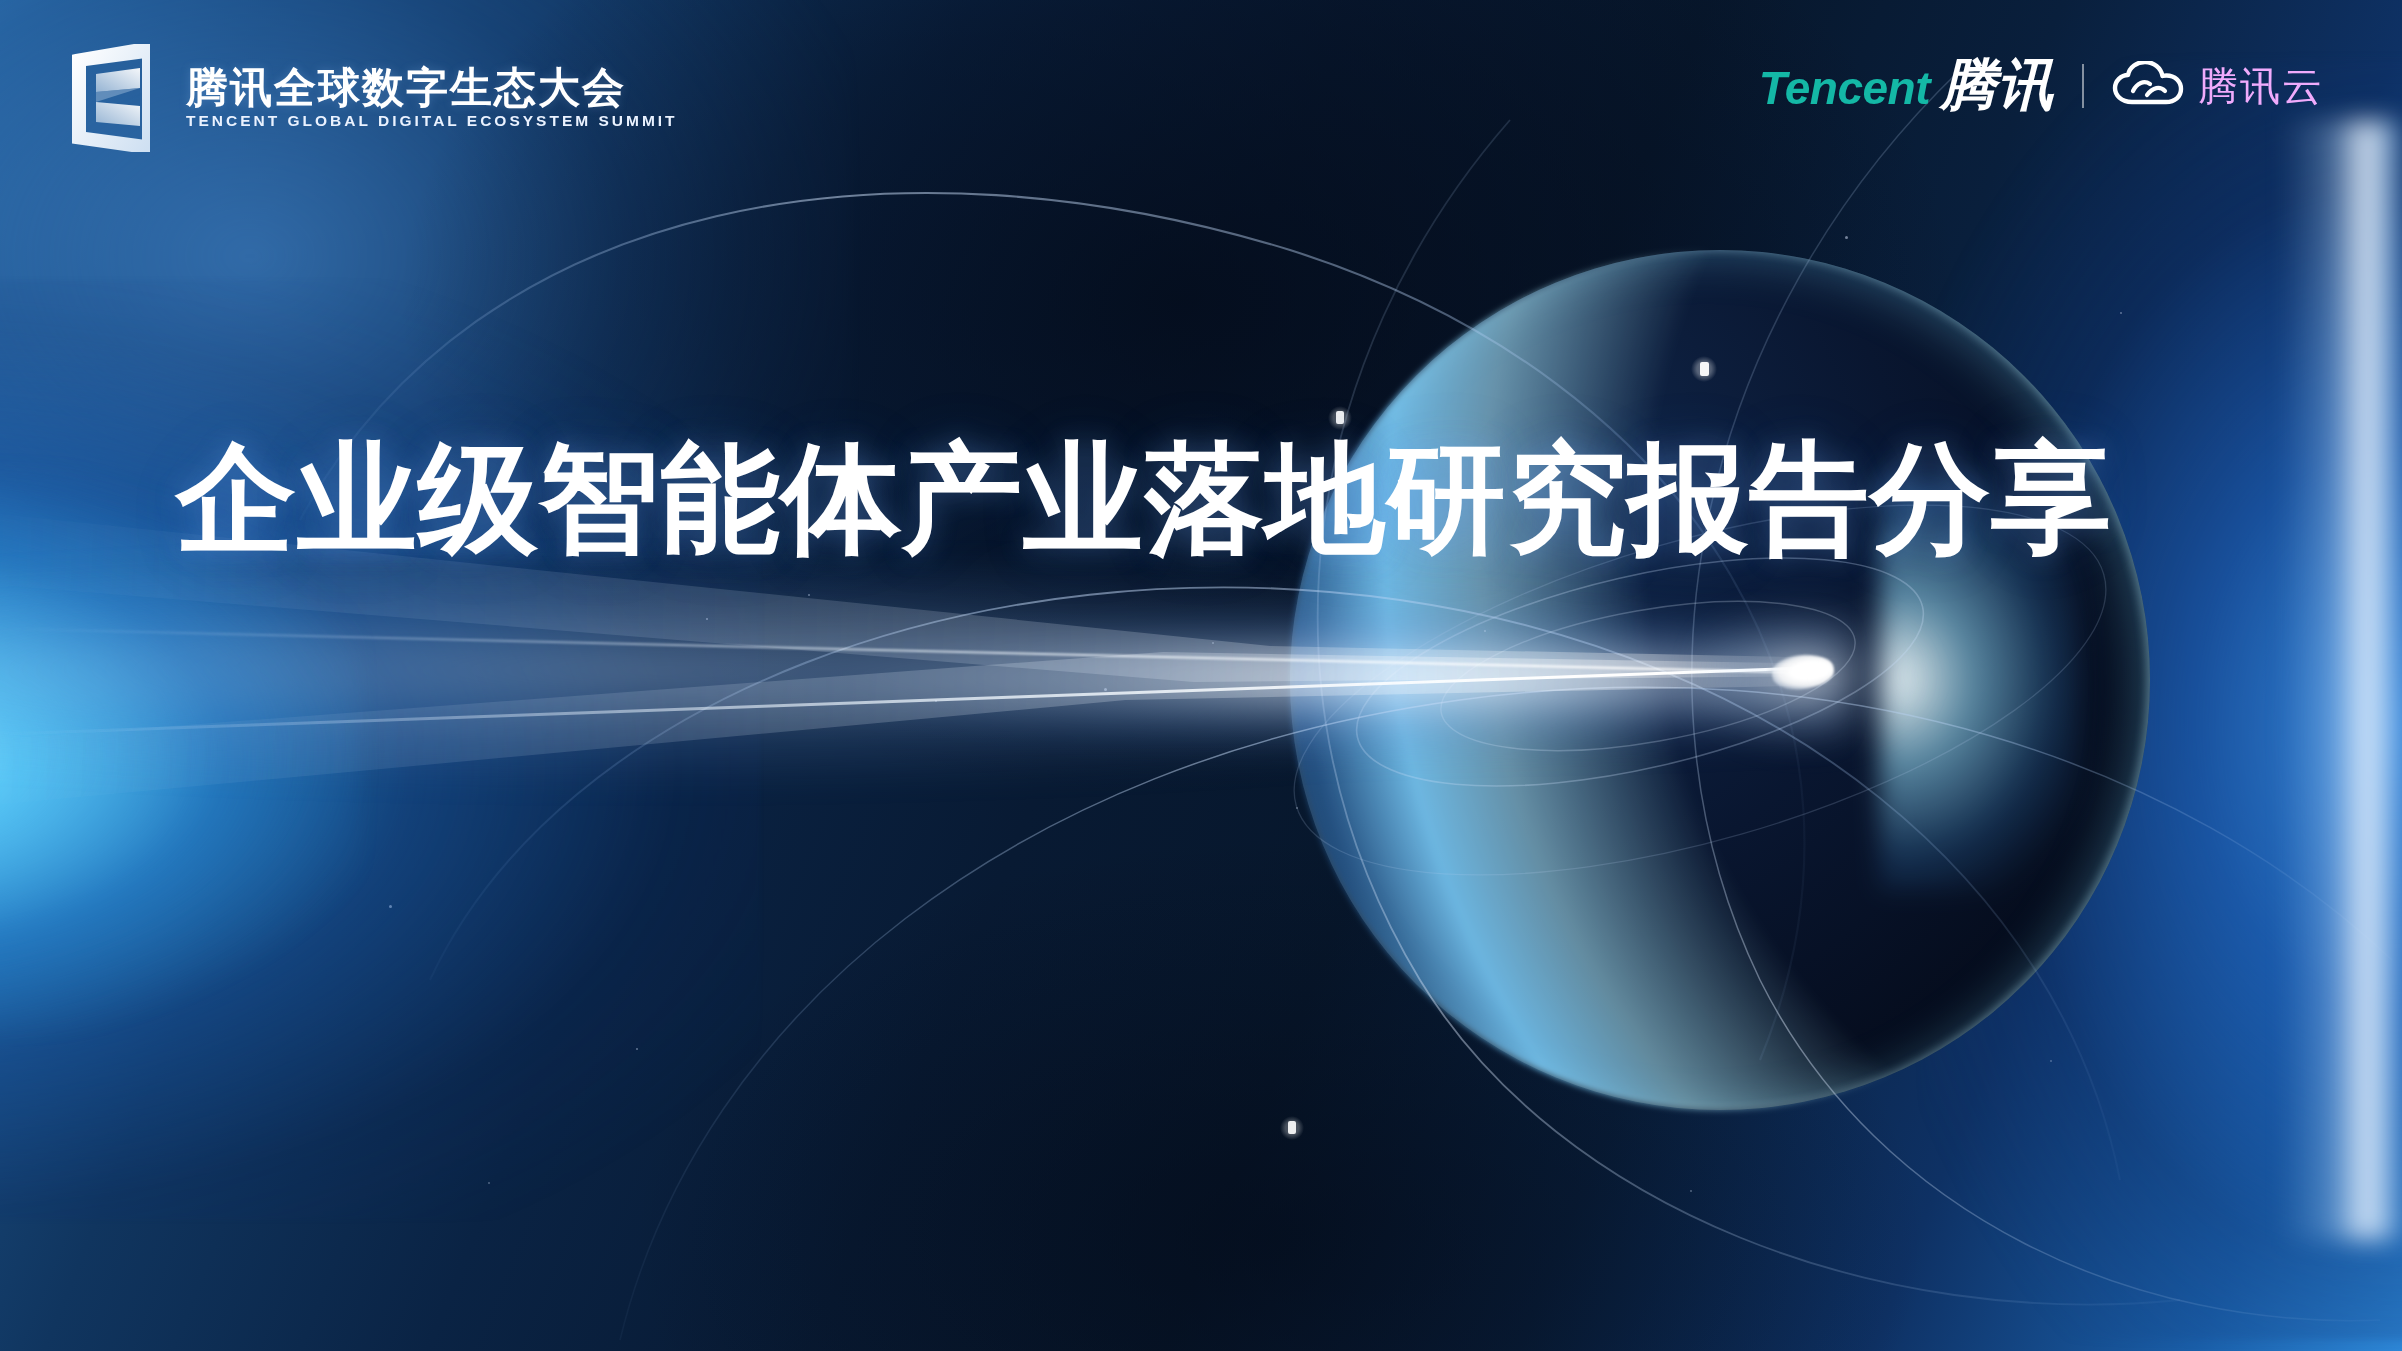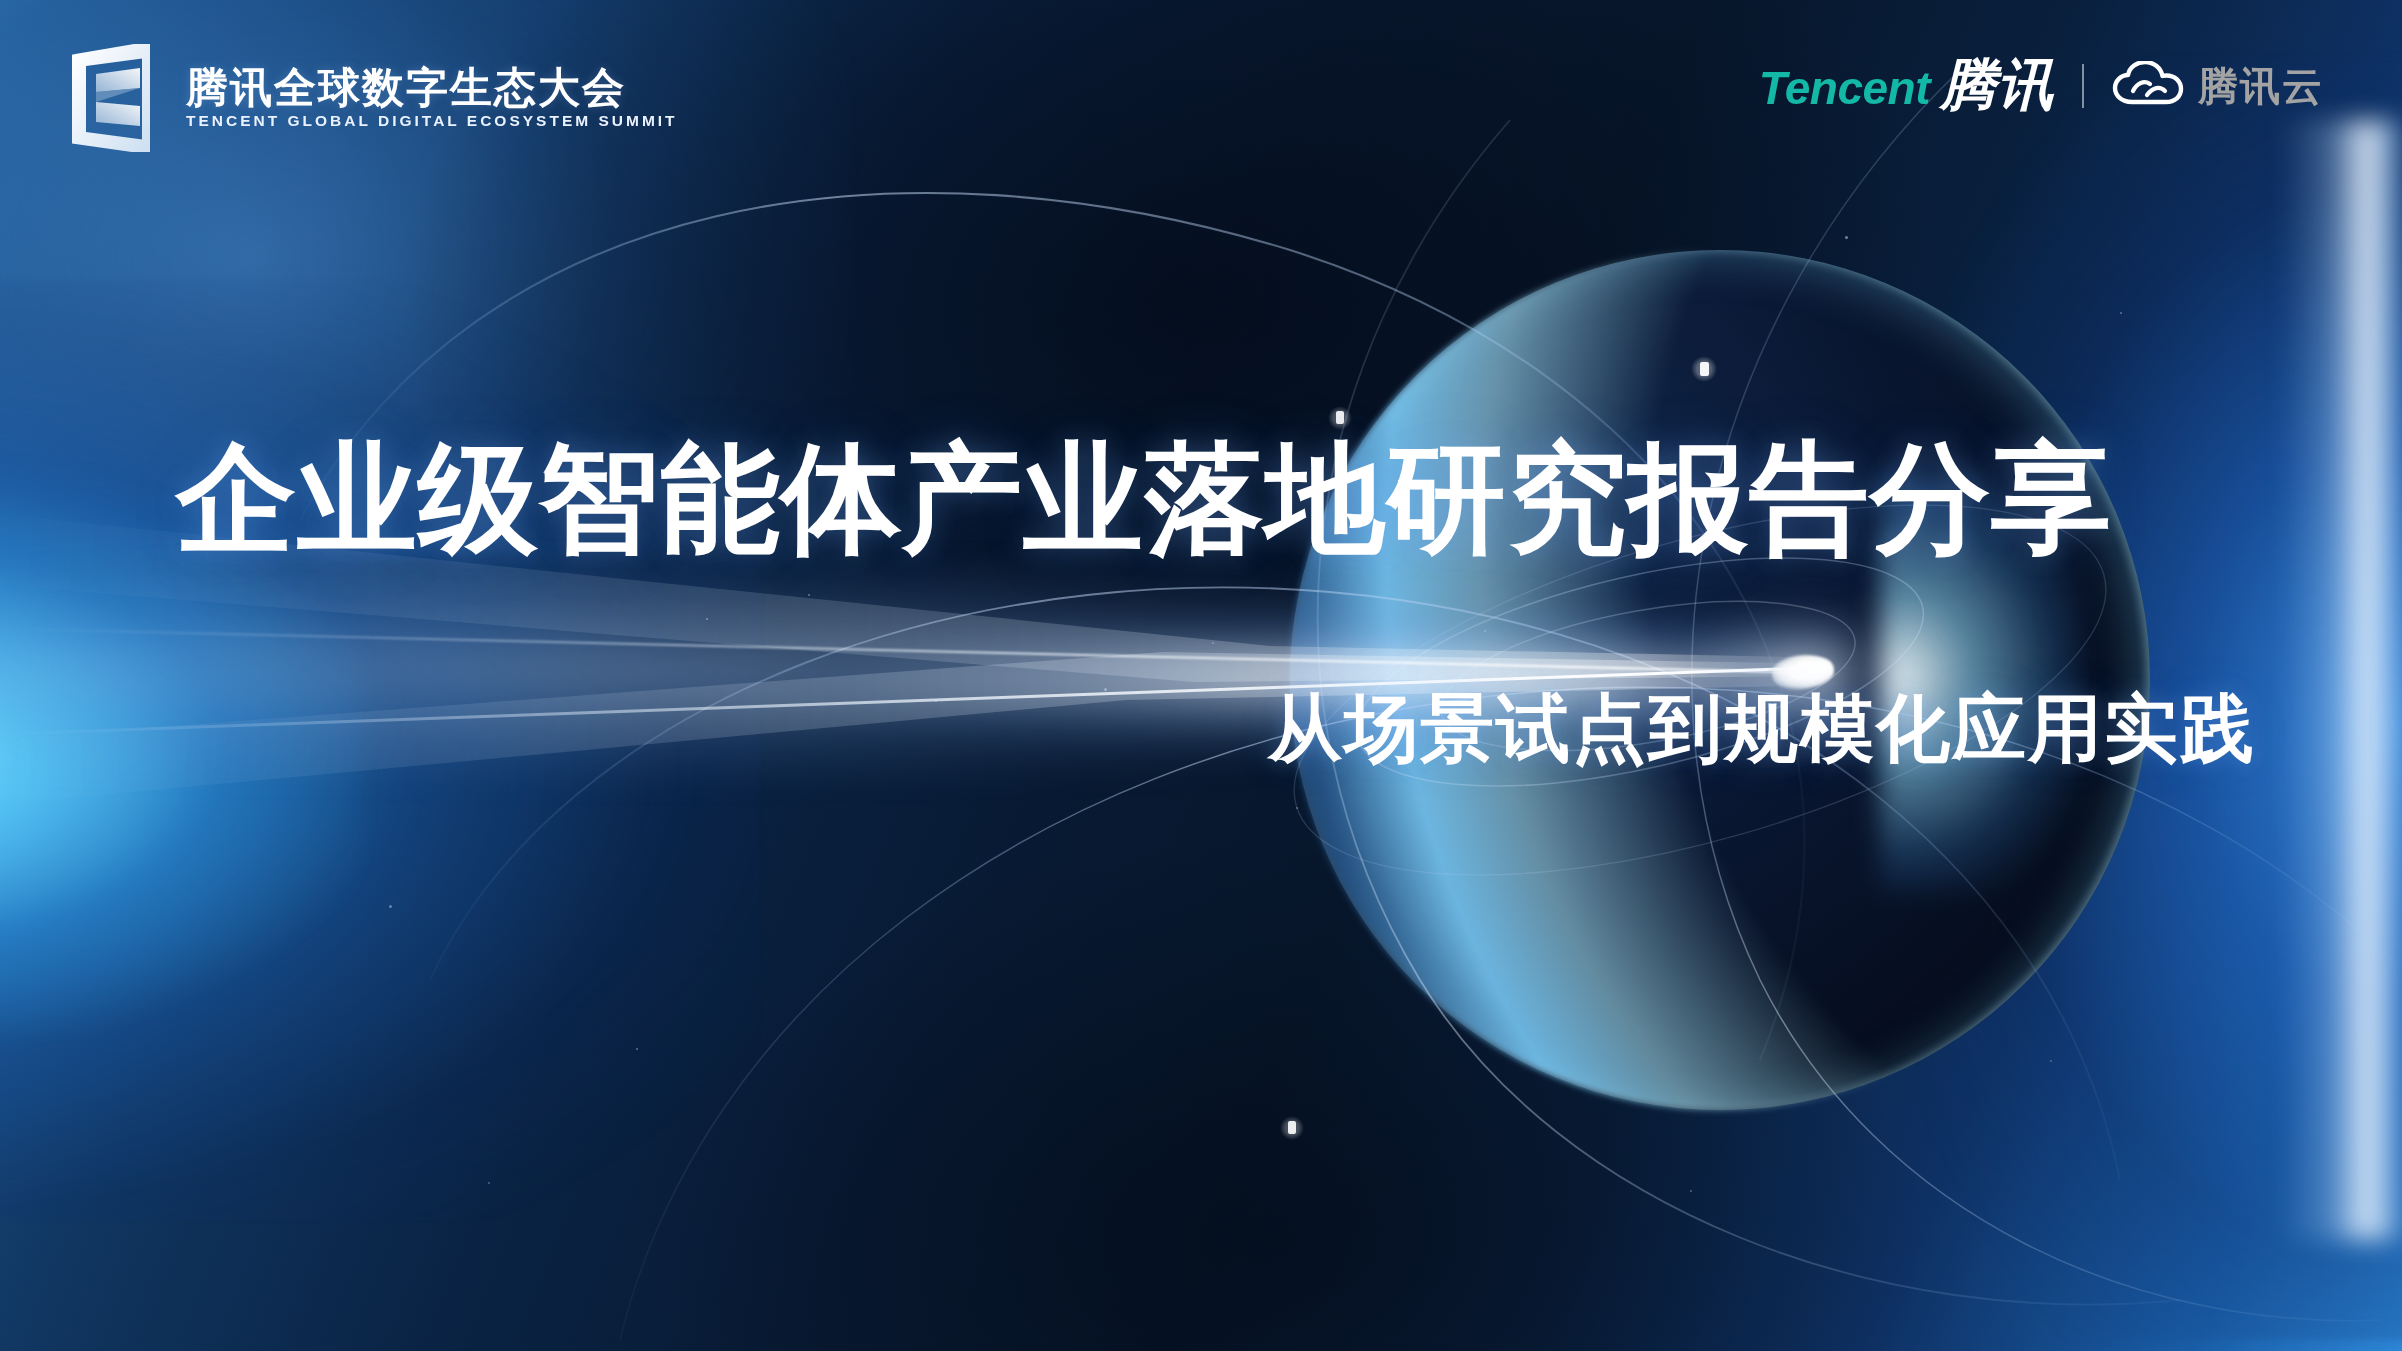--- a/index.html
+++ b/index.html
@@ -146,21 +146,21 @@
   }
   #brandRight{ position:absolute; right:78px; top:48px; display:flex; align-items:center; gap:28px; }
   #tencentLogo{ display:flex; align-items:baseline; gap:10px; }
   #tencentWord{
     font-size:46px; font-weight:700; font-style:italic; color:#14b8a6; letter-spacing:-0.5px;
     font-family:"Liberation Sans","DejaVu Sans",sans-serif;
   }
   #tencentCn{ font-size:56px; font-weight:700; font-style:italic; color:#fff; letter-spacing:1px; }
   #brandDivider{ width:2px; height:44px; background:rgba(255,255,255,0.5); }
   #cloudLogo{ display:flex; align-items:center; gap:14px; }
-  #cloudCn{ font-size:40px; font-weight:700; color:#a3a3a3; letter-spacing:2px; }
+  #cloudCn{ font-size:40px; font-weight:400; color:#f0abfc; letter-spacing:2px; }
 
   
   #titleBlock{ position:absolute; left:0; top:0; width:2376px; height:1351px; pointer-events:none; }
   #mainTitle{
     position:absolute; left:176px; top:438px;
     font-size:120px; line-height:1.02; font-weight:700; color:#ffffff;
     letter-spacing:1px; white-space:nowrap;
     font-family:"DejaVu Sans","Liberation Sans",sans-serif;
     text-shadow:0 0 26px rgba(120,180,255,0.30), 0 0 60px rgba(60,120,220,0.18);
   }
@@ -299,16 +299,15 @@
             <path d="M35 34 C41 26 48 25 53 30" fill="none" stroke="#ffffff" stroke-width="4.2" stroke-linecap="round"></path>
           </svg>
         </span>
         <span id="cloudCn">腾讯云</span>
       </div>
     </div>
   </div>
 
   <div id="titleBlock">
     <div id="mainTitle">企业级智能体产业落地研究报告分享</div>
-    <div id="subTitle">从场景试点到规模化应用实践</div>
   </div>
 
 </div>
 
 </body></html>

